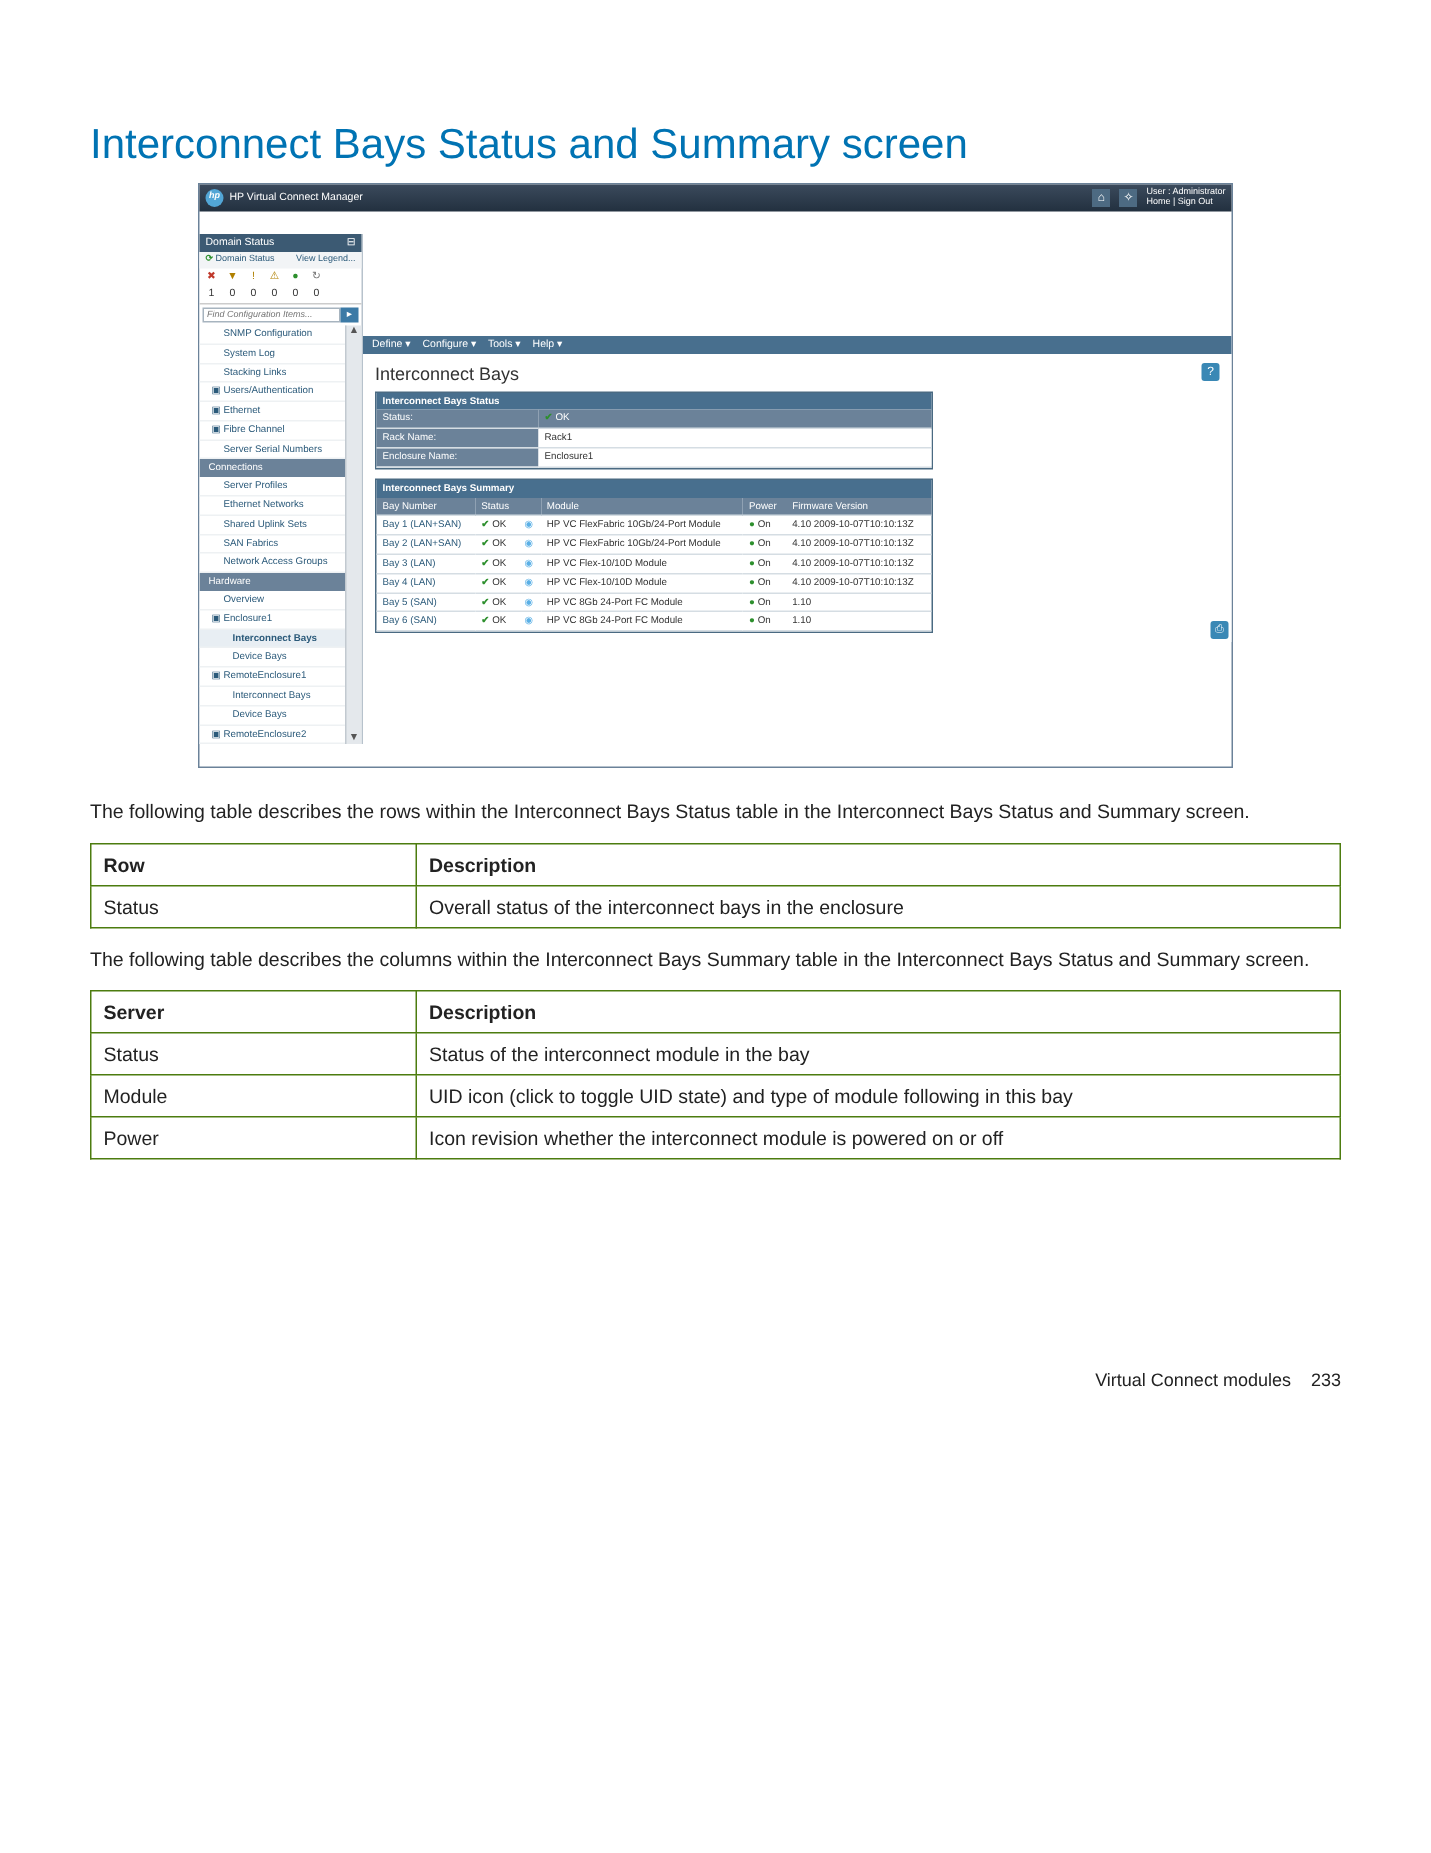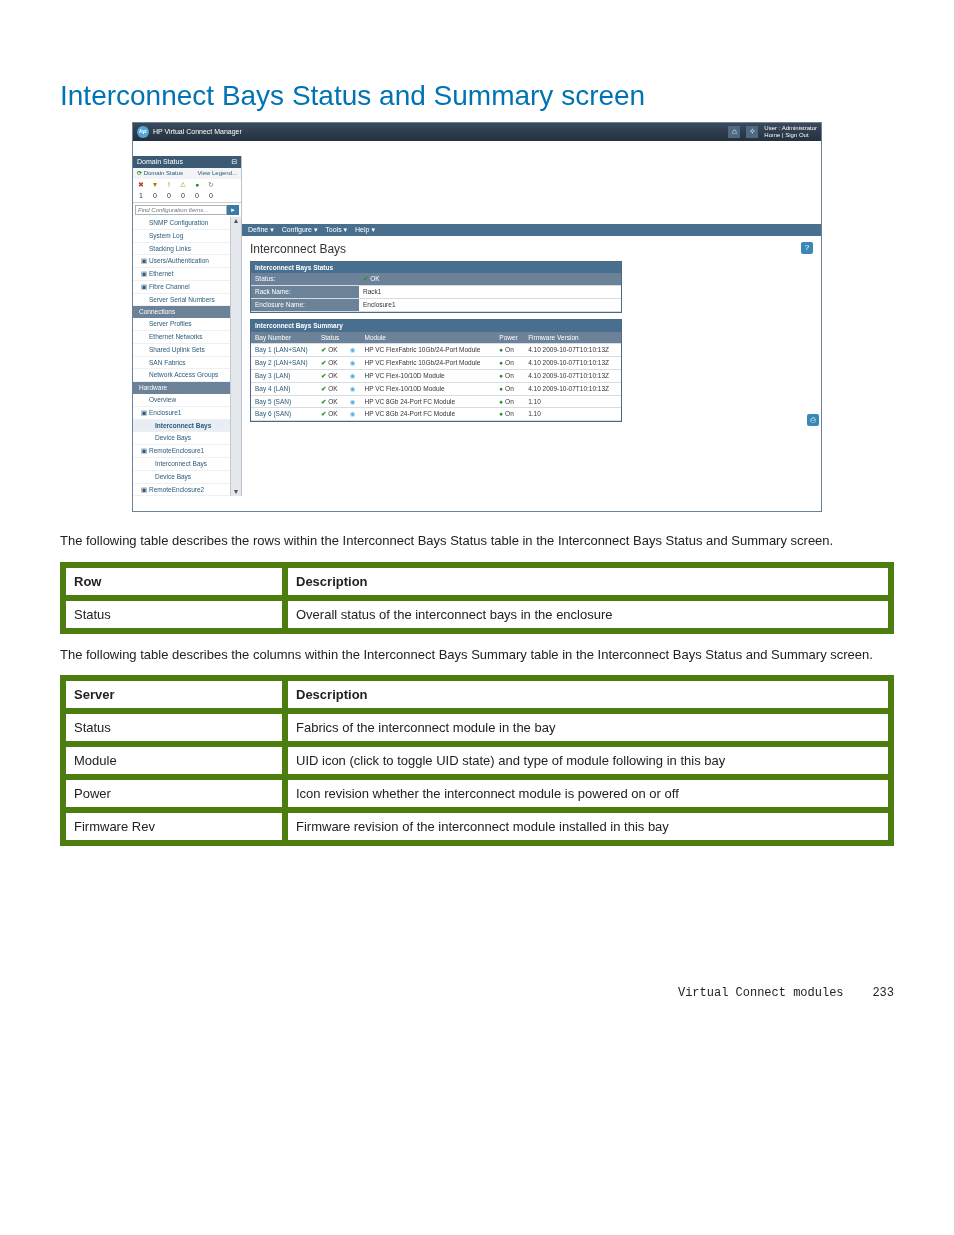--- a/index.html
+++ b/index.html
@@ -147,28 +147,28 @@
     display: inline-flex; align-items: center; justify-content: center;
     color: #fff; font-size: 7px;
   }
 
   
   .para { font-size: 13px; margin: 12px 0; line-height: 1.35; }
   table.doc {
     border-collapse: collapse; width: 100%; margin-bottom: 12px;
   }
   table.doc th, table.doc td {
-    border: 6px solid #4d7c0f; padding: 6px 8px; text-align: left;
+    border: 1px solid #4d7c0f; padding: 6px 8px; text-align: left;
     font-size: 13px; vertical-align: top;
   }
   table.doc th { font-weight: bold; }
   table.doc .colA { width: 200px; }
 
   .footer {
-    text-align: right; font-size: 12px; margin-top: 140px; font-family: Liberation Mono, monospace;
+    text-align: right; font-size: 12px; margin-top: 140px;
   }
 </style>
 </head>
 <body>
 
 <h1 class="page-title">Interconnect Bays Status and Summary screen</h1>
 
 <div class="screenshot-wrap">
   <div class="app">
 
@@ -377,33 +377,29 @@
 <table class="doc">
   <thead>
     <tr>
       <th class="colA">Server</th>
       <th>Description</th>
     </tr>
   </thead>
   <tbody id="t2-body">
       <tr>
         <td>Status</td>
-        <td>Fabrics of the interconnect module in the bay</td>
+        <td>Status of the interconnect module in the bay</td>
       </tr>
       <tr>
         <td>Module</td>
         <td>UID icon (click to toggle UID state) and type of module following in this bay</td>
       </tr>
       <tr>
         <td>Power</td>
         <td>Icon revision whether the interconnect module is powered on or off</td>
       </tr>
-      <tr>
-        <td>Firmware Rev</td>
-        <td>Firmware revision of the interconnect module installed in this bay</td>
-      </tr>
     </tbody>
 </table>
 
 <div class="footer">
   <span>Virtual Connect modules</span>&nbsp;&nbsp;&nbsp;
   <span>233</span>
 </div>
 
 </body></html>

